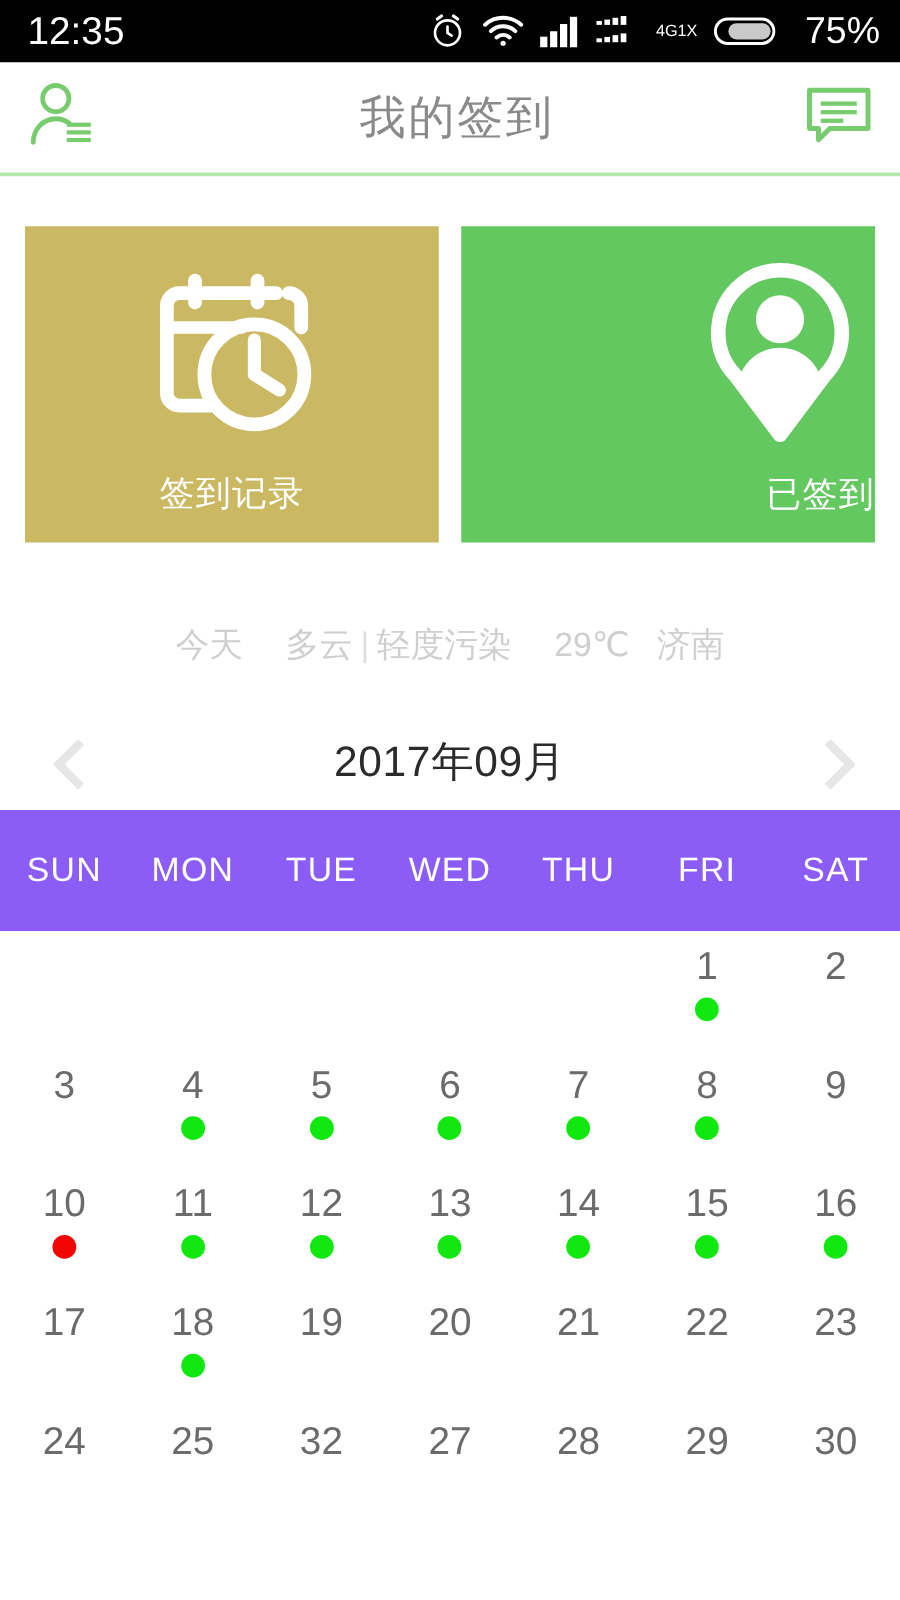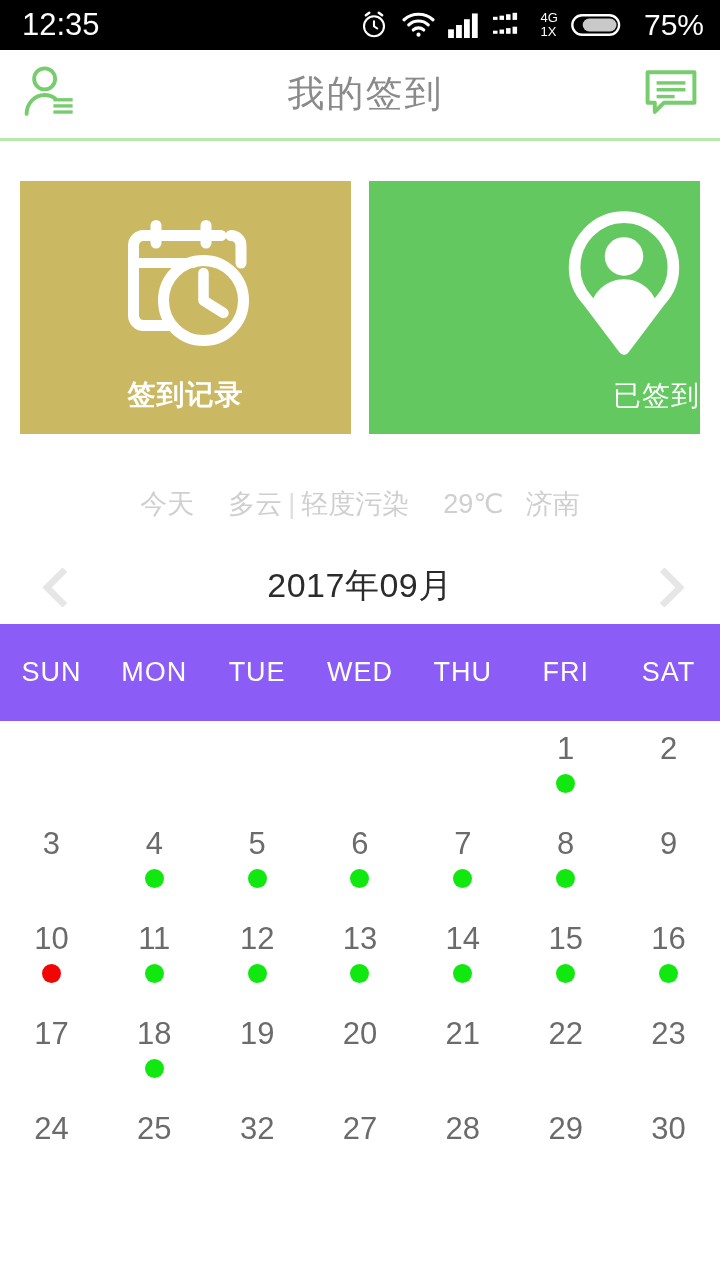--- a/index.html
+++ b/index.html
@@ -15,21 +15,21 @@
     height:50px; width:100%;
     background:#000000;
     display:flex; align-items:center;
     padding:0 16px 0 22px;
     color:#ffffff;
   }
   .sb-time{ font-size:31px; letter-spacing:0px; color:#fdfdfd; font-weight:400;}
   .sb-right{ margin-left:auto; display:flex; align-items:center; gap:13px;}
   .sb-icon{ display:flex; align-items:center; }
   .sb-batt-pct{ font-size:30px; color:#fdfdfd; margin-left:8px;}
-  .netlabel{ display:flex; flex-direction:column; justify-content:center;
+  .netlabel{ display:flex; flex-direction:row; justify-content:center;
              font-size:13px; line-height:14px; margin-left:1px; color:#ffffff;}
 
   
   .header{
     height:91px; width:100%;
     background:#ffffff;
     display:flex; align-items:center;
     position:relative;
     border-bottom:3px solid #b5e8ab;
   }
@@ -56,21 +56,21 @@
   .card-label{
     color:#ffffff; font-size:28px; margin-top:14px; letter-spacing:1px;
   }
 
   
   .weather{
     margin-top:48px;
     display:flex; justify-content:center; align-items:center;
     color:#cfcfcf; font-size:27px;
   }
-  .weather span{ margin:4px 3px; }
+  .weather span{ margin:16px 3px; }
   .w-gap{ display:inline-block; width:22px;}
   .w-sep{ color:#dedede; margin:0 12px; }
 
   
   .monthnav{
     height:76px; margin-top:22px;
     display:flex; align-items:center; justify-content:space-between;
     padding:0 42px;
   }
   .chev{ width:34px; height:34px; position:relative; }
@@ -193,21 +193,21 @@
         <rect x="7" y="7" width="16" height="1.9" fill="#77cc6e"></rect>
         <rect x="7" y="10.8" width="16" height="1.9" fill="#77cc6e"></rect>
         <rect x="7" y="14.6" width="10" height="1.9" fill="#77cc6e"></rect>
       </svg>
     </span>
   </div>
 </div>
 
 <div class="cards">
 
-  <div class="card card-gold" style="background: rgb(203, 184, 99); font-weight: bold;">
+  <div class="card card-gold" style="background: rgb(203, 184, 99);">
     <span class="card-icon">
       <svg width="150" height="150" viewBox="0 0 60 60">
         <path d="M18 7v7M38 7v7" stroke="#fff" stroke-width="4.4" stroke-linecap="round"></path>
         <path d="M44 11H13a4 4 0 0 0-4 4v28a4 4 0 0 0 4 4h10" fill="none" stroke="#fff" stroke-width="4.4" stroke-linecap="round"></path>
         <path d="M9 22h24" stroke="#fff" stroke-width="4" stroke-linecap="round"></path>
         <path d="M48 11a4 4 0 0 1 4 4v7" fill="none" stroke="#fff" stroke-width="4.4" stroke-linecap="round"></path>
         <circle cx="37" cy="37" r="16" fill="none" stroke="#fff" stroke-width="4.4"></circle>
         <path d="M37 26v11l8 5" stroke="#fff" stroke-width="4.2" fill="none" stroke-linecap="round" stroke-linejoin="round"></path>
       </svg>
     </span>

